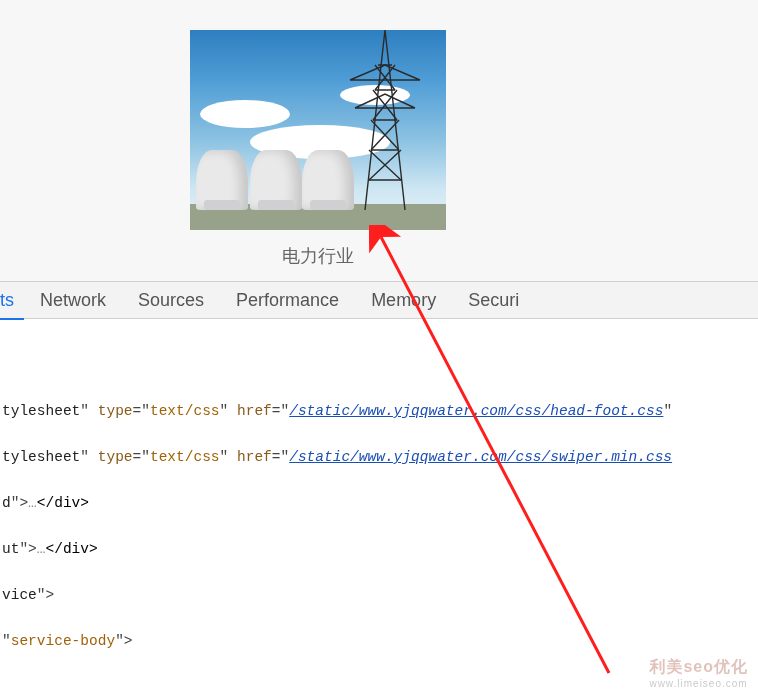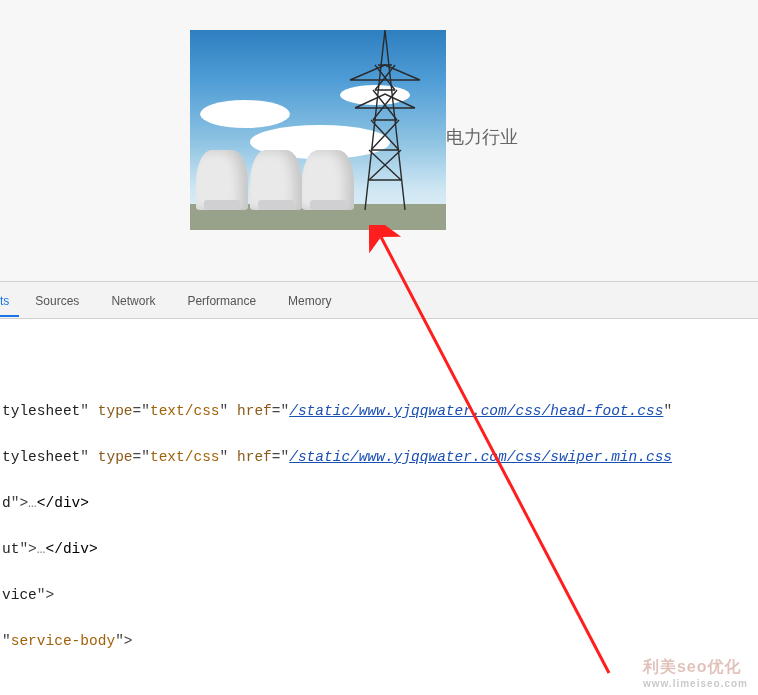--- a/index.html
+++ b/index.html
@@ -19,21 +19,21 @@
   }
   .cards {
     display: flex;
     position: absolute;
     left: 190px;
     top: 30px;
     gap: 42px;
   }
   .card {
     display: flex;
-    flex-direction: row;
+    flex-direction: column;
     align-items: center;
   }
   .thumb {
     width: 256px;
     height: 200px;
     position: relative;
     overflow: hidden;
   }
   .caption {
     margin-top: 14px;
@@ -86,21 +86,21 @@
 
   
   .devtools-tabs {
     height: 38px;
     border-top: 1px solid #d0d0d0;
     border-bottom: 1px solid #d0d0d0;
     display: flex;
     align-items: center;
     padding-left: 0;
     background:#f3f3f3;
-    font-size: 12px;
+    font-size: 18px;
     color:#555;
   }
   .tab {
     padding: 10px 16px 9px;
     cursor: default;
   }
   .tab.partial-first { padding-left: 0; padding-right: 10px; }
   .tab.active {
     color:#1a73e8;
     border-bottom: 2px solid #1a73e8;
@@ -132,21 +132,21 @@
     pointer-events:none;
     z-index:50;
   }
   .watermark {
     position:absolute; right:10px; bottom:6px;
     font-size:16px; color:rgba(170,80,60,.35);
     font-weight:600;
     letter-spacing:1px;
     z-index:60;
   }
-  .watermark small{ display:block; font-size:10px; color:rgba(120,120,120,.4); font-weight:700;}
+  .watermark small{ display:block; font-size:10px; color:rgba(120,120,120,.4); font-weight:400;}
 </style>
 </head>
 <body>
 
 <div class="page-top">
   <div class="cards">
     <div class="card">
       <div class="thumb">
         <div class="sky"></div>
         <div class="cloud" style="left:10px; top:70px; width:90px; height:28px;"></div>
@@ -168,24 +168,25 @@
           </svg>
         </div>
       </div>
       <div class="caption">电力行业</div>
     </div>
   </div>
 </div>
 
 <div class="devtools-tabs">
   <div class="tab partial-first active">ts</div>
+  <div class="tab">Network</div>
   <div class="tab">Sources</div>
-  <div class="tab">Network</div>
   <div class="tab">Performance</div>
   <div class="tab">Memory</div>
+  <div class="tab">Securi</div>
 </div>
 
 <div class="code-area">
 <div class="code-line"><span>tylesheet</span><span class="punct">"</span> <span class="attrname">type</span><span class="punct">=</span><span class="punct">"</span><span class="str">text/css</span><span class="punct">"</span> <span class="attrname">href</span><span class="punct">=</span><span class="punct">"</span><span class="link">/static/www.yjqqwater.com/css/head-foot.css</span><span class="punct">"</span></div>
 <div class="code-line"><span>tylesheet</span><span class="punct">"</span> <span class="attrname">type</span><span class="punct">=</span><span class="punct">"</span><span class="str">text/css</span><span class="punct">"</span> <span class="attrname">href</span><span class="punct">=</span><span class="punct">"</span><span class="link">/static/www.yjqqwater.com/css/swiper.min.css</span></div>
 <div class="code-line"><span>d</span><span class="punct">"</span><span class="punct">&gt;</span><span class="ellips">…</span><span class="tagp">&lt;/div&gt;</span></div>
 <div class="code-line"><span>ut</span><span class="punct">"</span><span class="punct">&gt;</span><span class="ellips">…</span><span class="tagp">&lt;/div&gt;</span></div>
 <div class="code-line"><span>vice</span><span class="punct">"</span><span class="punct">&gt;</span></div>
 <div class="code-line"><span class="punct">"</span><span class="str">service-body</span><span class="punct">"</span><span class="punct">&gt;</span></div>
 

